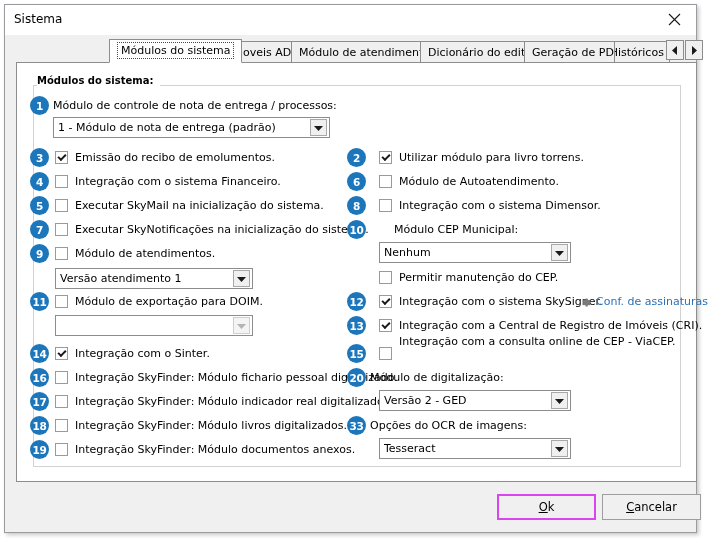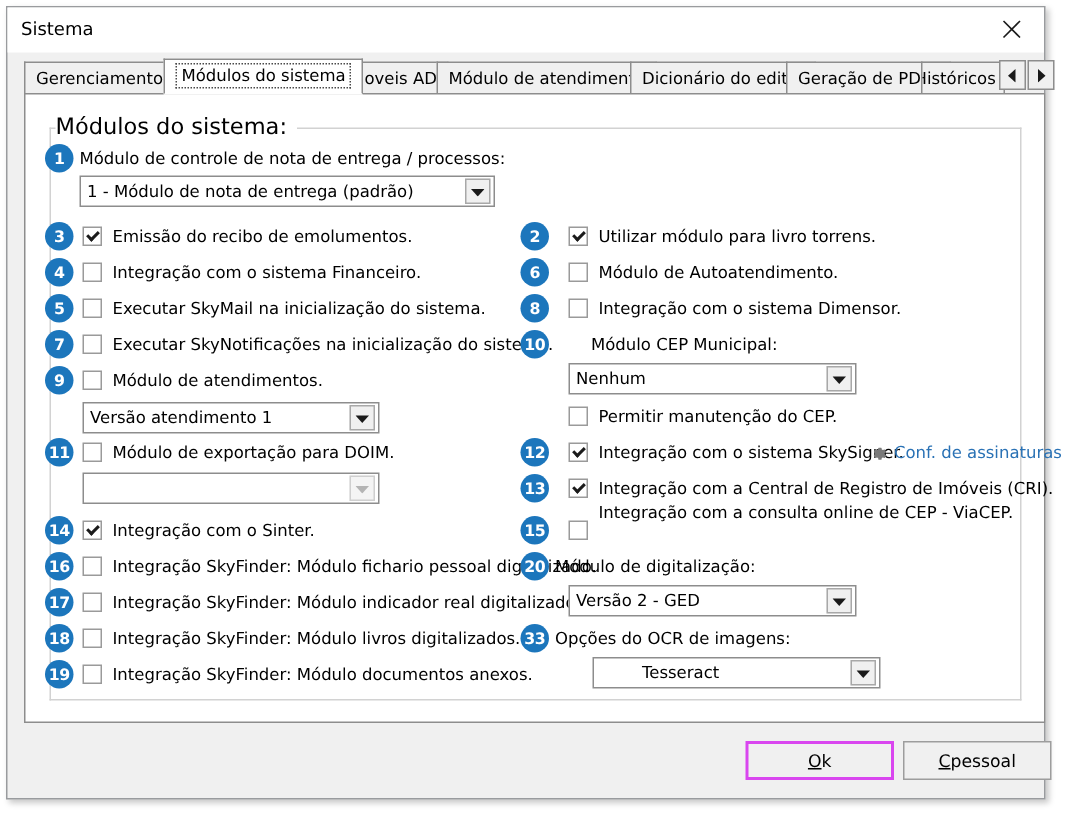--- a/index.html
+++ b/index.html
@@ -126,22 +126,22 @@
     background: #ffffff;
     border: 1px solid #8d8d8d;
     box-sizing: border-box;
   }
 
   
   .group-title {
     position: absolute;
     left: 20px;
     top: 12px;
-    font-size: 15px;
-    font-weight: normal;
+    font-size: 10px;
+    font-weight: bold;
     color: #000;
     background: #ffffff;
     padding-right: 7px;
     z-index: 3;
     white-space: nowrap;
   }
   .group-line {
     position: absolute;
     left: 16px;
     top: 22px;
@@ -305,23 +305,20 @@
       <span>
         <svg width="13" height="13" viewBox="0 0 13 13">
           <line x1="1" y1="1" x2="12" y2="12" stroke="#1a1a1a" stroke-width="1.1"></line>
           <line x1="12" y1="1" x2="1" y2="12" stroke="#1a1a1a" stroke-width="1.1"></line>
         </svg>
       </span>
     </div>
   </div>
 
   <div class="tabstrip">
-    <div class="tab" style="left:0px;">
-      <span class="tab-inner">Gerenciamento</span>
-    </div>
     <div class="tab selected" style="left:93px;">
       <span class="tab-inner">Módulos do sistema</span>
     </div>
     <div class="tab" style="left:205px;">
       <span class="tab-inner">Imoveis AD</span>
     </div>
     <div class="tab" style="left:275px;">
       <span class="tab-inner">Módulo de atendimento</span>
     </div>
     <div class="tab" style="left:404px;">
@@ -482,31 +479,31 @@
       <span class="combo-text">Versão 2 - GED</span>
       <span class="combo-arrow">
         <svg width="9" height="6" viewBox="0 0 9 6">
             <polygon points="0,1 9,1 4.5,6" fill="#1a1a1a"></polygon>
           </svg>
       </span>
     </div>
 
     <div class="badge" style="left:330px; top:353px;">33</div>
     <div class="lbl" style="left:353px; top:356px;">Opções do OCR de imagens:</div>
-    <div class="combo" style="left:378px; top:375px; width:192px;padding-left:28px;">
+    <div class="combo" style="left:362px; top:375px; width:192px;">
       <span class="combo-text">Tesseract</span>
       <span class="combo-arrow">
         <svg width="9" height="6" viewBox="0 0 9 6">
             <polygon points="0,1 9,1 4.5,6" fill="#1a1a1a"></polygon>
           </svg>
       </span>
     </div>
 
   </div>
 
   <div class="btn default" style="left:492px; top:489px; width:99px;">
     <span><u>O</u><span>k</span></span>
   </div>
   <div class="btn" style="left:597px; top:489px; width:99px;">
-    <span><u>C</u><span>pessoal</span></span>
+    <span><u>C</u><span>ancelar</span></span>
   </div>
 
 </div>
 
 </body></html>

